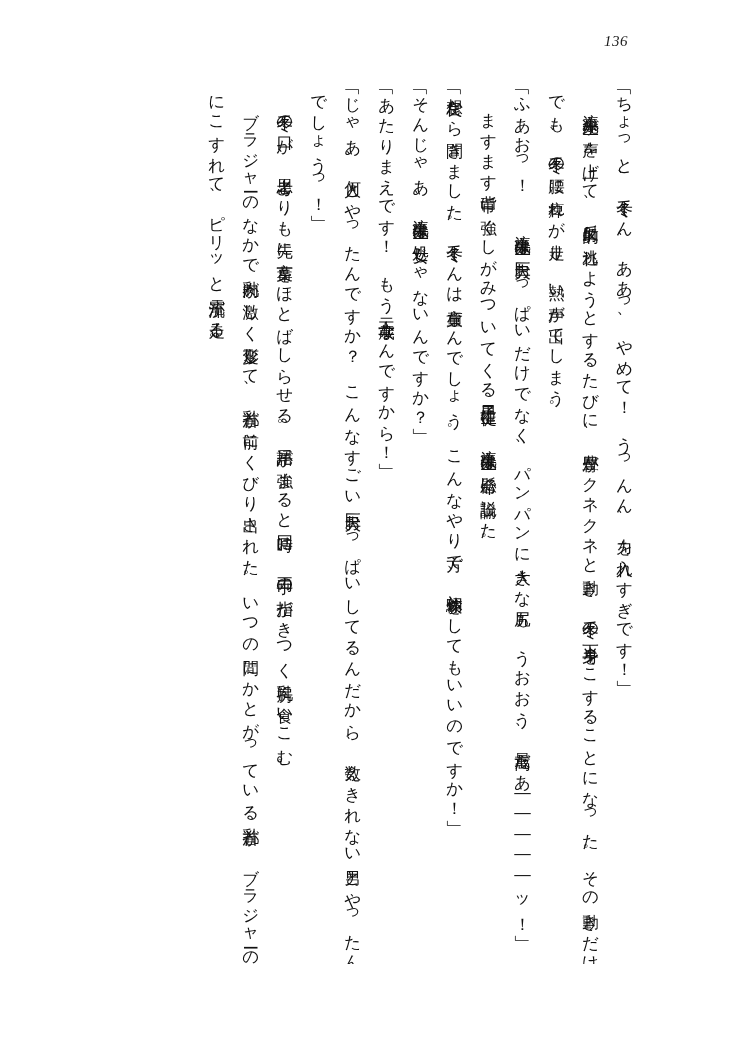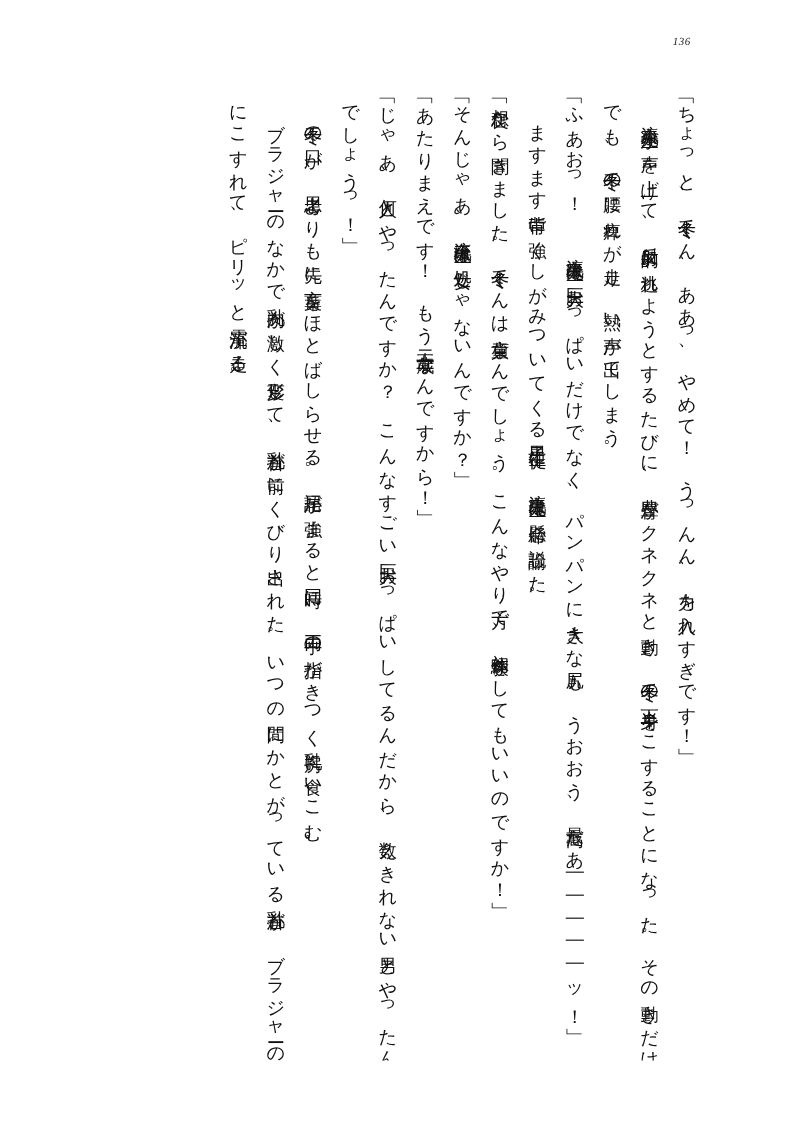--- a/index.html
+++ b/index.html
@@ -15,21 +15,21 @@
     width: 736px;
     height: 1037px;
     background: #ffffff;
     overflow: hidden;
     box-sizing: border-box;
   }
   .page-number {
     position: absolute;
     top: 33px;
     right: 108px;
-    font-size: 10px;
+    font-size: 15px;
     font-family: "Liberation Serif", "DejaVu Serif", serif;
     font-style: italic;
     color: #1a1a1a;
     letter-spacing: 0.5px;
   }
   .text-body {
     position: absolute;
     top: 84px;
     right: 95px;
     left: 95px;

